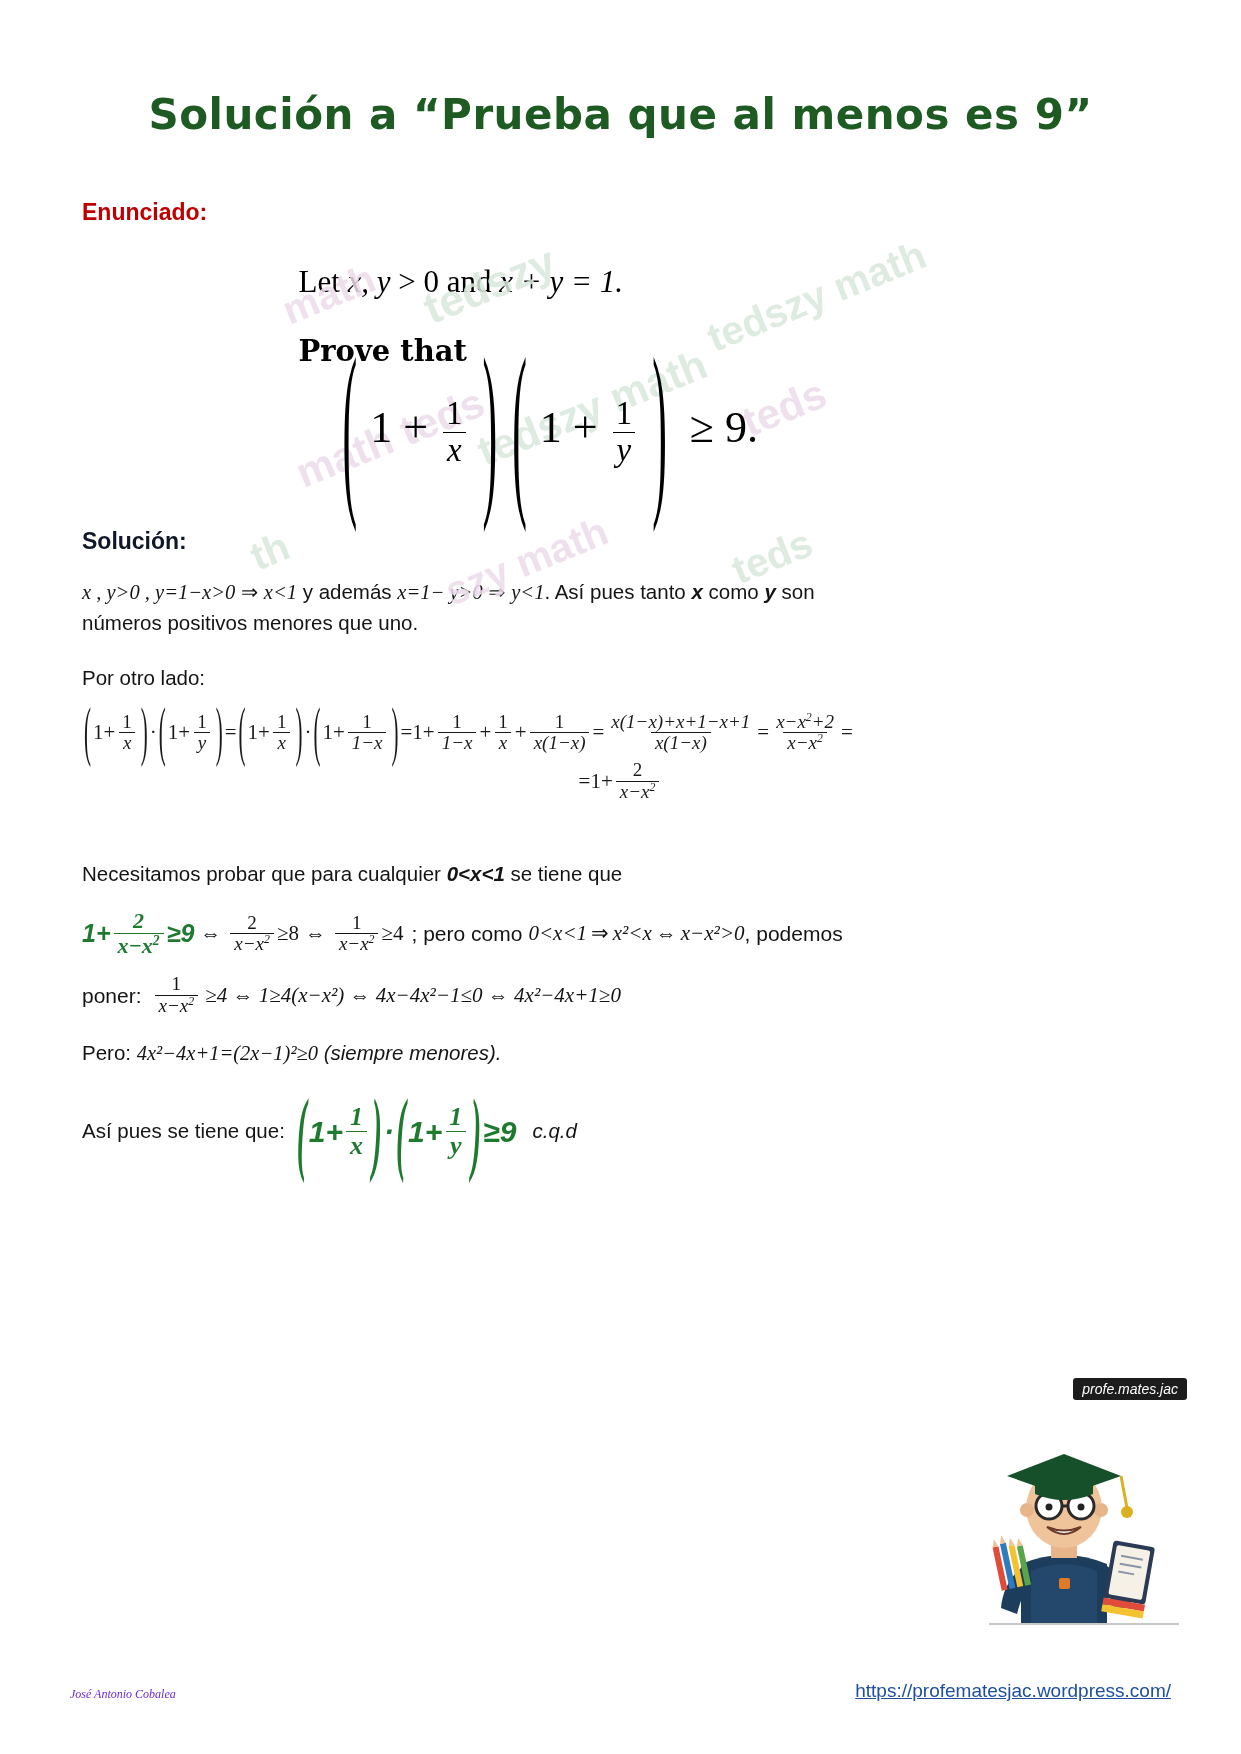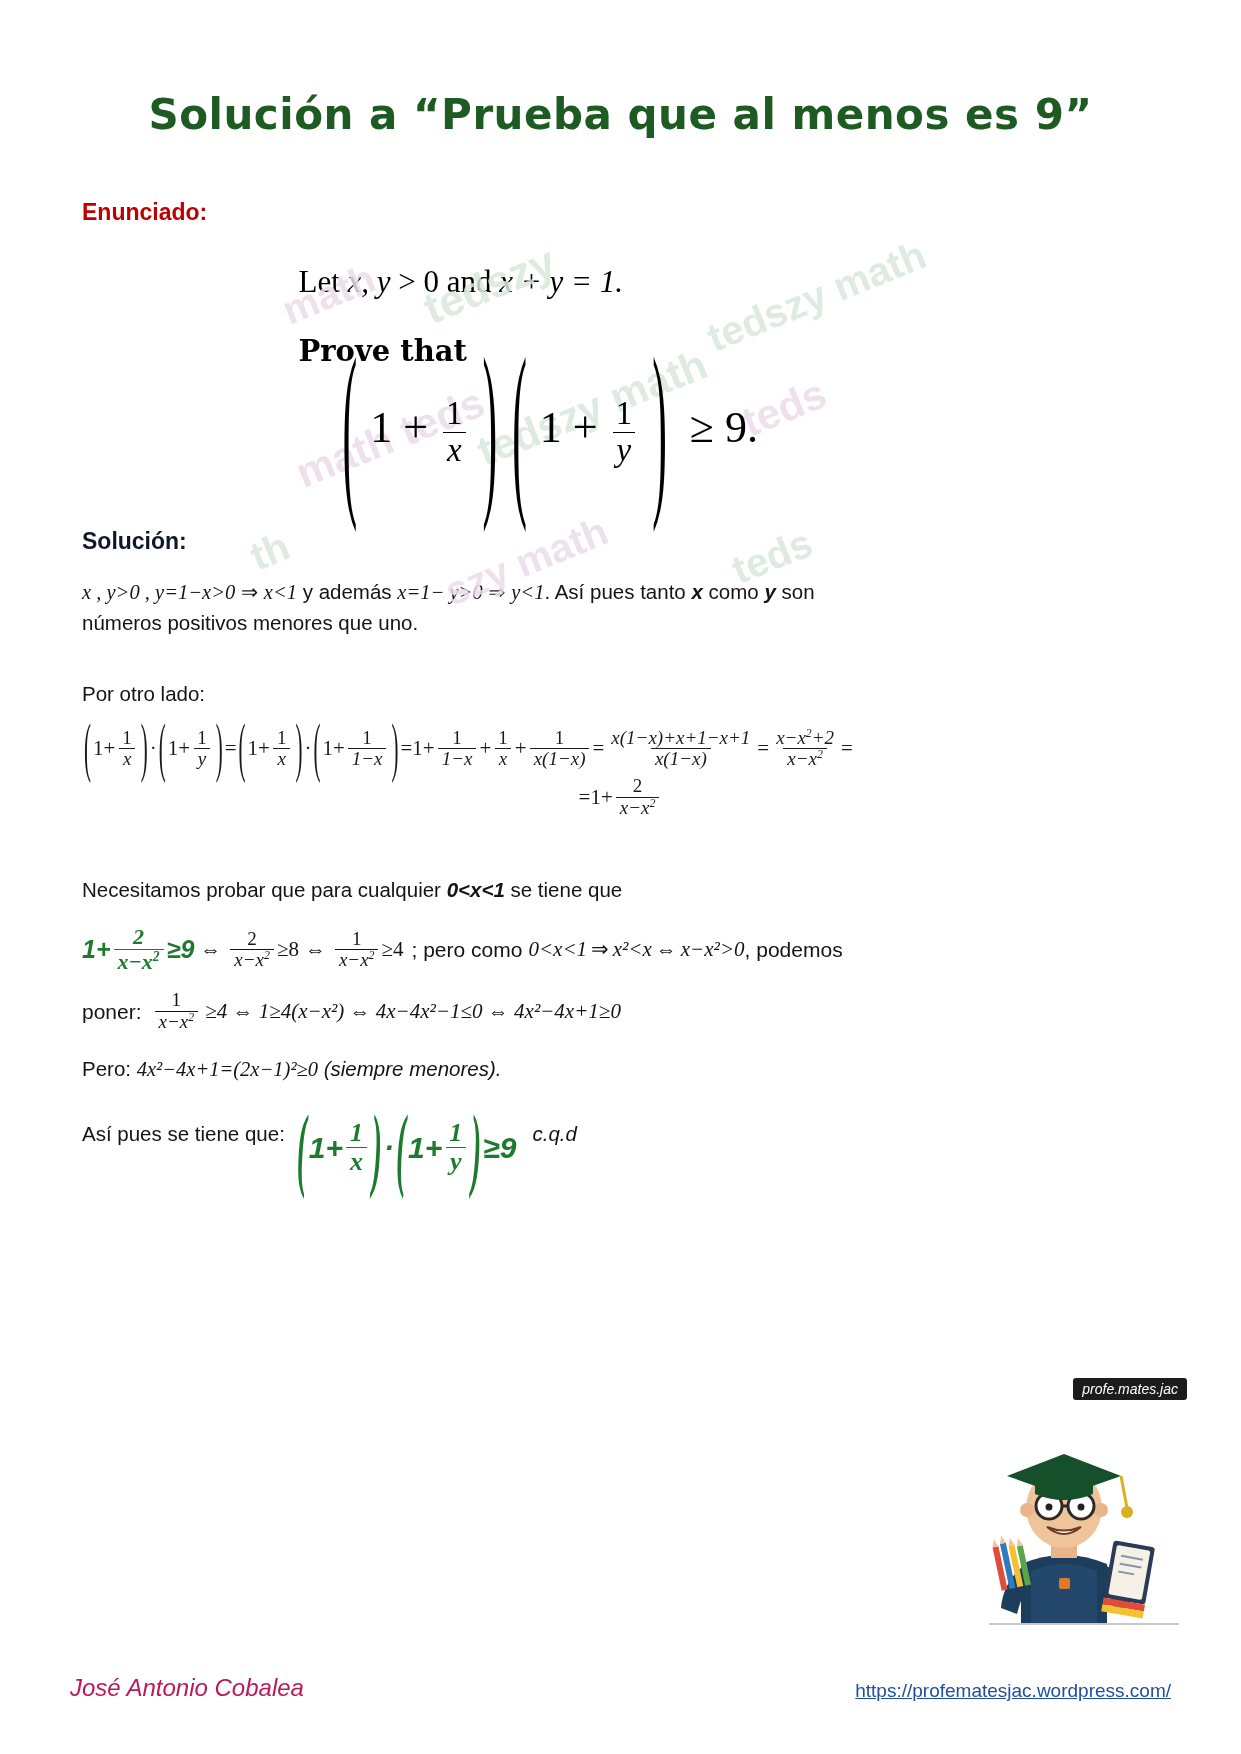--- a/index.html
+++ b/index.html
@@ -138,24 +138,24 @@
     font-family:"Liberation Sans", sans-serif;
   }
 
   
   .footer {
     position:absolute; left:0; right:0; bottom:52px;
     padding:0 70px;
     display:flex; justify-content:space-between; align-items:flex-end;
   }
   .sign {
-    font-family:Liberation Sans, sans-serif;
+    font-family:Liberation Serif, serif;
     font-style:italic;
-    font-size:24px;
-    color:#be185d;
+    font-size:12px;
+    color:#6d28d9;
   }
   .weburl {
     font-size:19px;
     color:#1f4fa0;
     text-decoration:underline;
     font-family:"Liberation Sans", sans-serif;
   }
 
   .content { padding:0 70px; }
 </style>
@@ -224,21 +224,21 @@
       <span class="mathtext">x=1− y&gt;0</span>
       <span class="mathtext upr">⇒</span>
       <span class="mathtext">y&lt;1</span><span>. Así pues tanto</span>
       <b class="bi">x</b>
       <span>como</span>
       <b class="bi">y</b>
       <span>son</span><br>
       <span>números positivos menores que uno.</span>
     </div>
 
-    <div class="para" style="margin-top:40px;">Por otro lado:</div>
+    <div class="para" style="margin-top:24px;">Por otro lado:</div>
 
     <div class="deriv" style="margin-top:18px;">
       <span class="paren big">(</span>
         <span>1+</span>
       <span class="frac" style="font-size:19px;">
           <span class="num">1</span>
           <span class="den it">x</span>
         </span>
       <span class="paren big">)</span>
         <span>·</span>
@@ -353,21 +353,21 @@
       </span>
       <span class="mathtext" style="margin-left:4px;">≥4 ⇔ 1≥4(x−x²) ⇔ 4x−4x²−1≤0 ⇔ 4x²−4x+1≥0</span>
     </div>
 
     <div class="para" style="margin-top:22px;">
       <span>Pero:</span>
       <span class="mathtext">4x²−4x+1=(2x−1)²≥0</span>
       <i>(siempre menores).</i>
     </div>
 
-    <div style="margin-top:34px; display:flex; align-items:flex-start; font-size:21px;">
+    <div style="margin-top:34px; display:flex; align-items:center; font-size:21px;">
       <span class="para">Así pues se tiene que:</span>
       <span class="greenmath" style="font-size:30px; display:flex; align-items:center; margin-left:10px;">
         <span class="paren big" style="font-weight:bold;">(</span>
           <span>1+</span>
         <span class="frac" style="font-size:26px;">
             <span class="num">1</span>
             <span class="den it" style="color:#1e7a2e;">x</span>
           </span>
         <span class="paren big" style="font-weight:bold;">)</span>
           <span>·</span>

